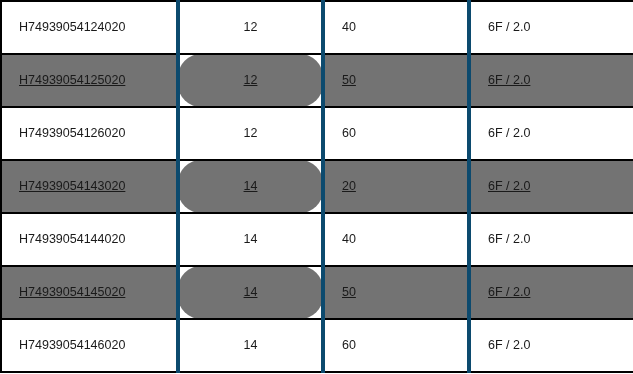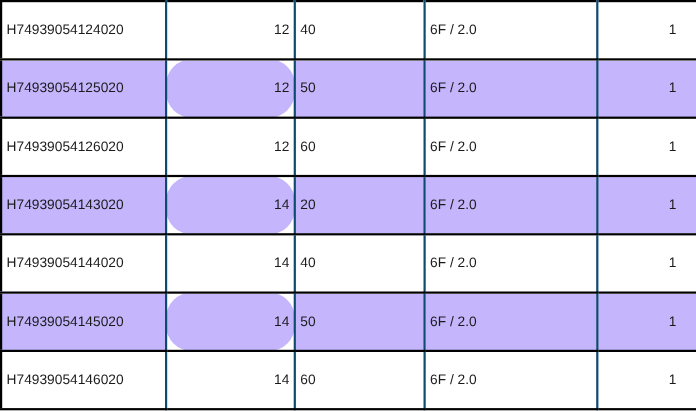--- a/index.html
+++ b/index.html
@@ -15,36 +15,36 @@
   }
   #spec-table {
     border-collapse: collapse;
     table-layout: fixed;
     width: 629px;
     margin: 0;
     border-top: 2px solid #000000;
     border-left: 2px solid #000000;
   }
   #spec-table td {
-    border-right: 2px solid #0c4a6e;
+    border-right: 4px solid #0c4a6e;
     border-bottom: 2px solid #000000;
     height: 51px;
-    padding: 0 4px;
+    padding: 0 17px;
     font-size: 12.5px;
     color: #1a1a1a;
     line-height: 1.2;
     white-space: nowrap;
     overflow: hidden;
   }
   .col-partno { width: 140px; text-align: left; }
-  .col-size   { width: 107px; text-align: right; border-radius: 23px; }
+  .col-size   { width: 107px; text-align: center; border-radius: 23px; }
   .col-length { width: 108px; }
   .col-spec   { width: 147px; text-align: left; }
   .col-qty    { width: 127px; text-align: center; }
-  tr.row-shaded td { background: #c4b5fd; }
+  tr.row-shaded td { background: #737373; text-decoration: underline; }
   tr.row-plain  td { background: #ffffff; }
 </style>
 </head>
 <body>
 
 <table id="spec-table">
   <tbody>
       <tr class="row-plain">
         <td class="col-partno">H74939054124020</td>
         <td class="col-size">12</td>

